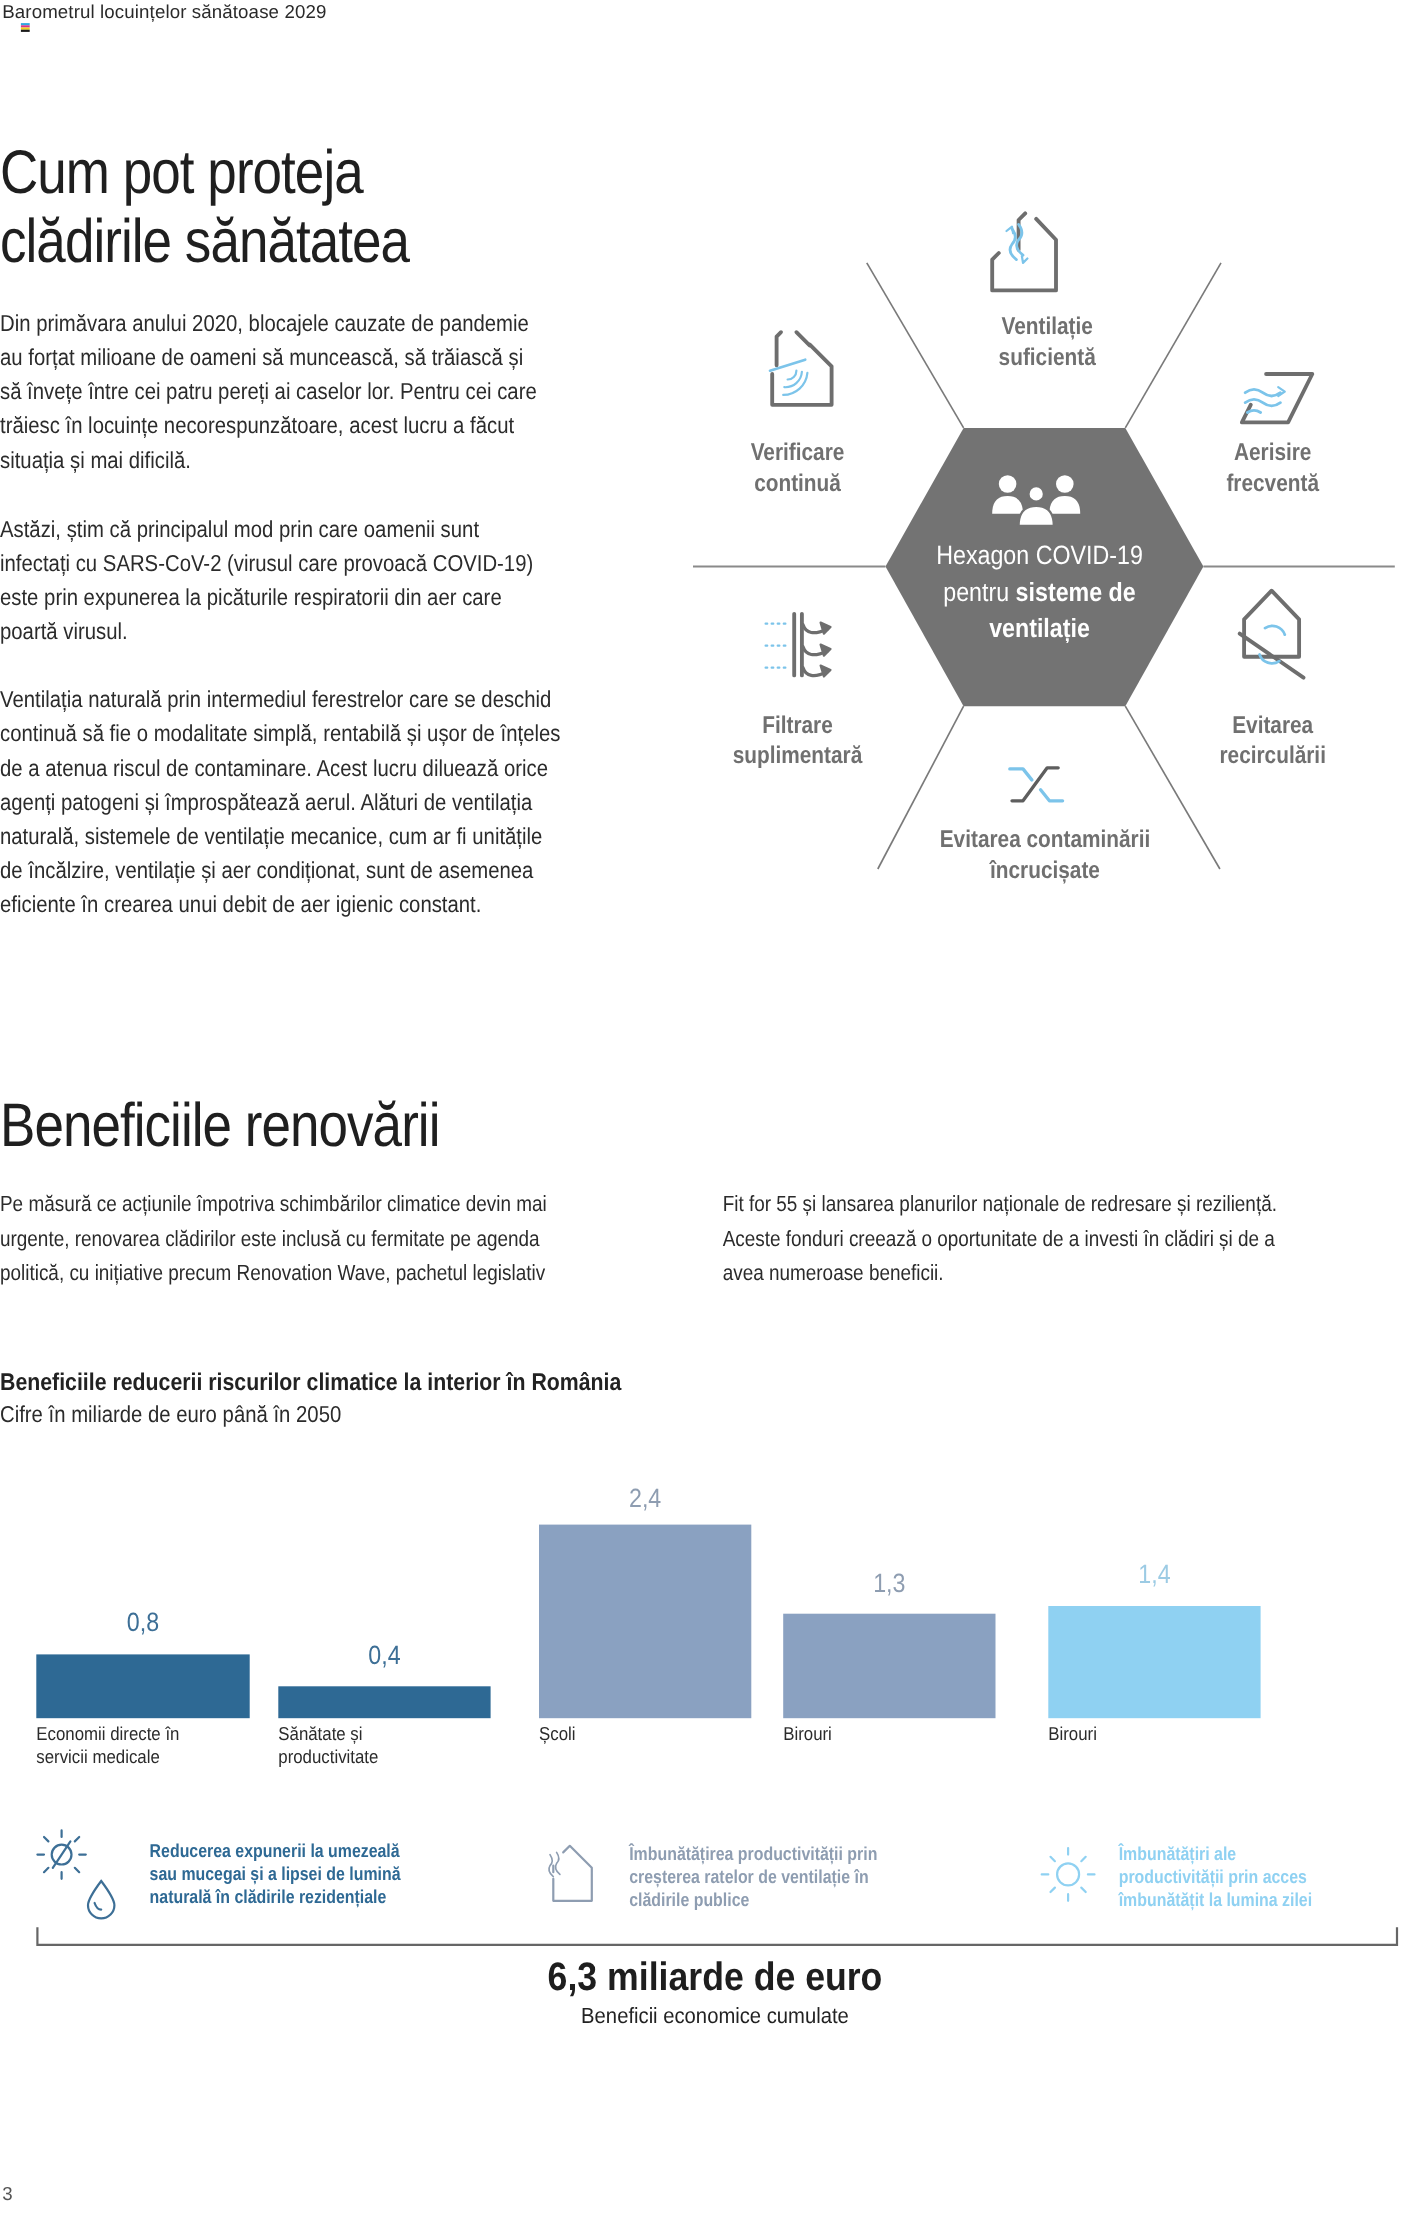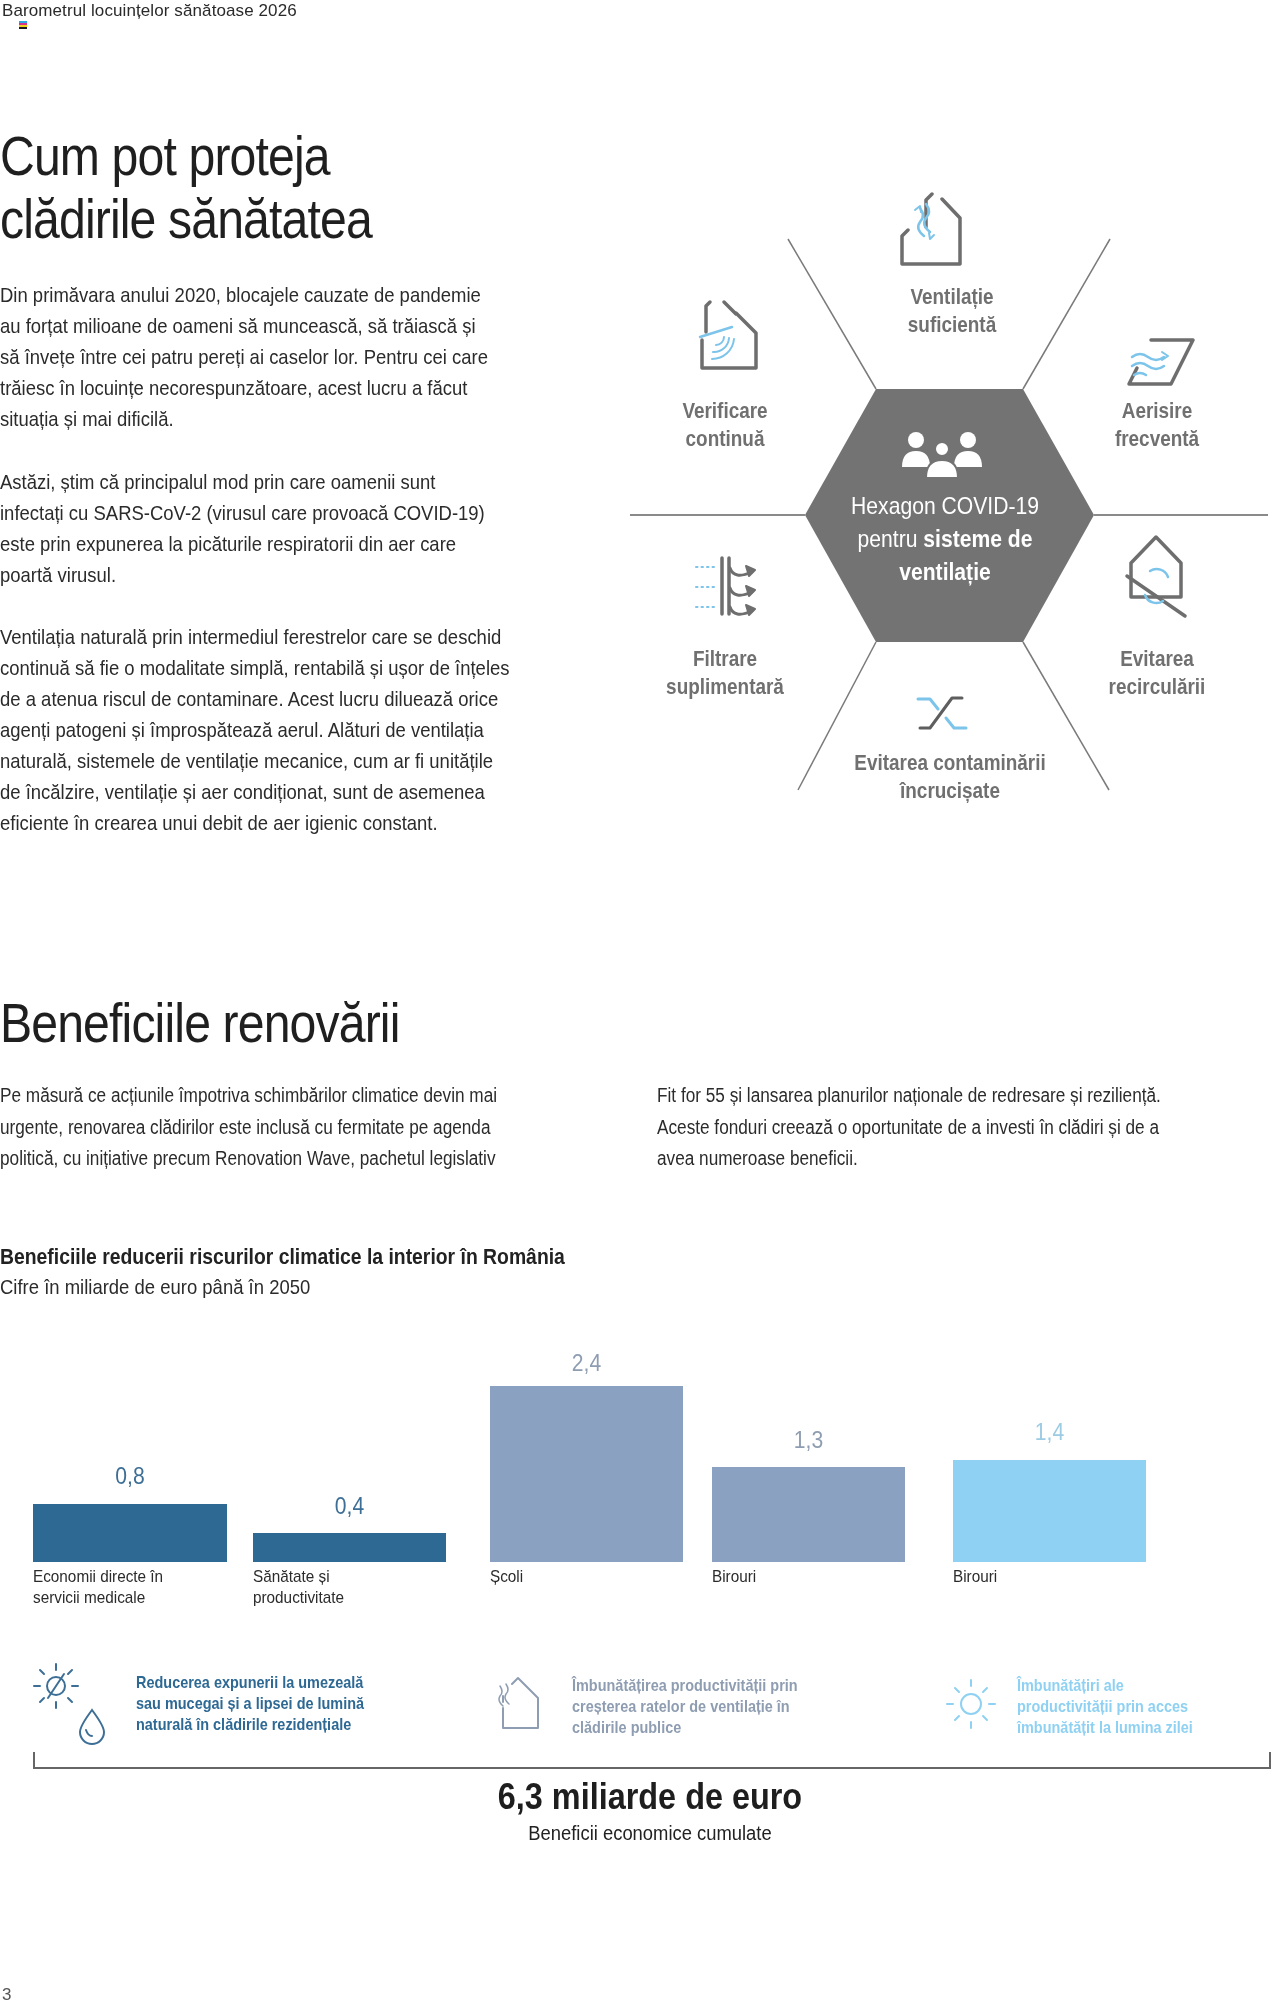--- a/index.html
+++ b/index.html
@@ -25,21 +25,21 @@
   .bar-val { position: absolute; font-size: 24px; text-align: center; transform: scaleX(0.88); }
   .bar-cat { position: absolute; font-size: 17px; line-height: 21px; color: #2b2b2b; transform: scaleX(0.9); transform-origin: left top; white-space: nowrap; }
   .legend-text { position: absolute; font-size: 17px; line-height: 21px; font-weight: bold; transform: scaleX(0.85); transform-origin: left top; white-space: nowrap; }
   .total-value { left: 0; width: 1300px; top: 1776px; text-align: center; font-size: 36px; font-weight: bold; color: #1e1e1e; transform: scaleX(0.9); transform-origin: 650px 0; }
   .total-label { left: 0; width: 1300px; top: 1822px; text-align: center; font-size: 20px; color: #222; transform: scaleX(0.92); transform-origin: 650px 0; }
   .page-num { left: 2px; top: 1985px; font-size: 17px; color: #555; }
 </style>
 </head>
 <body>
 
-<div class="abs running-head">Barometrul locuințelor sănătoase 2026</div>
+<div class="abs running-head">Barometrul locuințelor sănătoase 2029</div>
 <div class="abs color-bars">
   <span style="background:#2fa8e0"></span>
   <span style="background:#d6338a"></span>
   <span style="background:#f2d21a"></span>
   <span style="background:#1a1a1a"></span>
 </div>
 
 <div class="abs h1 title1">
   <div>Cum pot proteja</div>
   <div>clădirile sănătatea</div>

